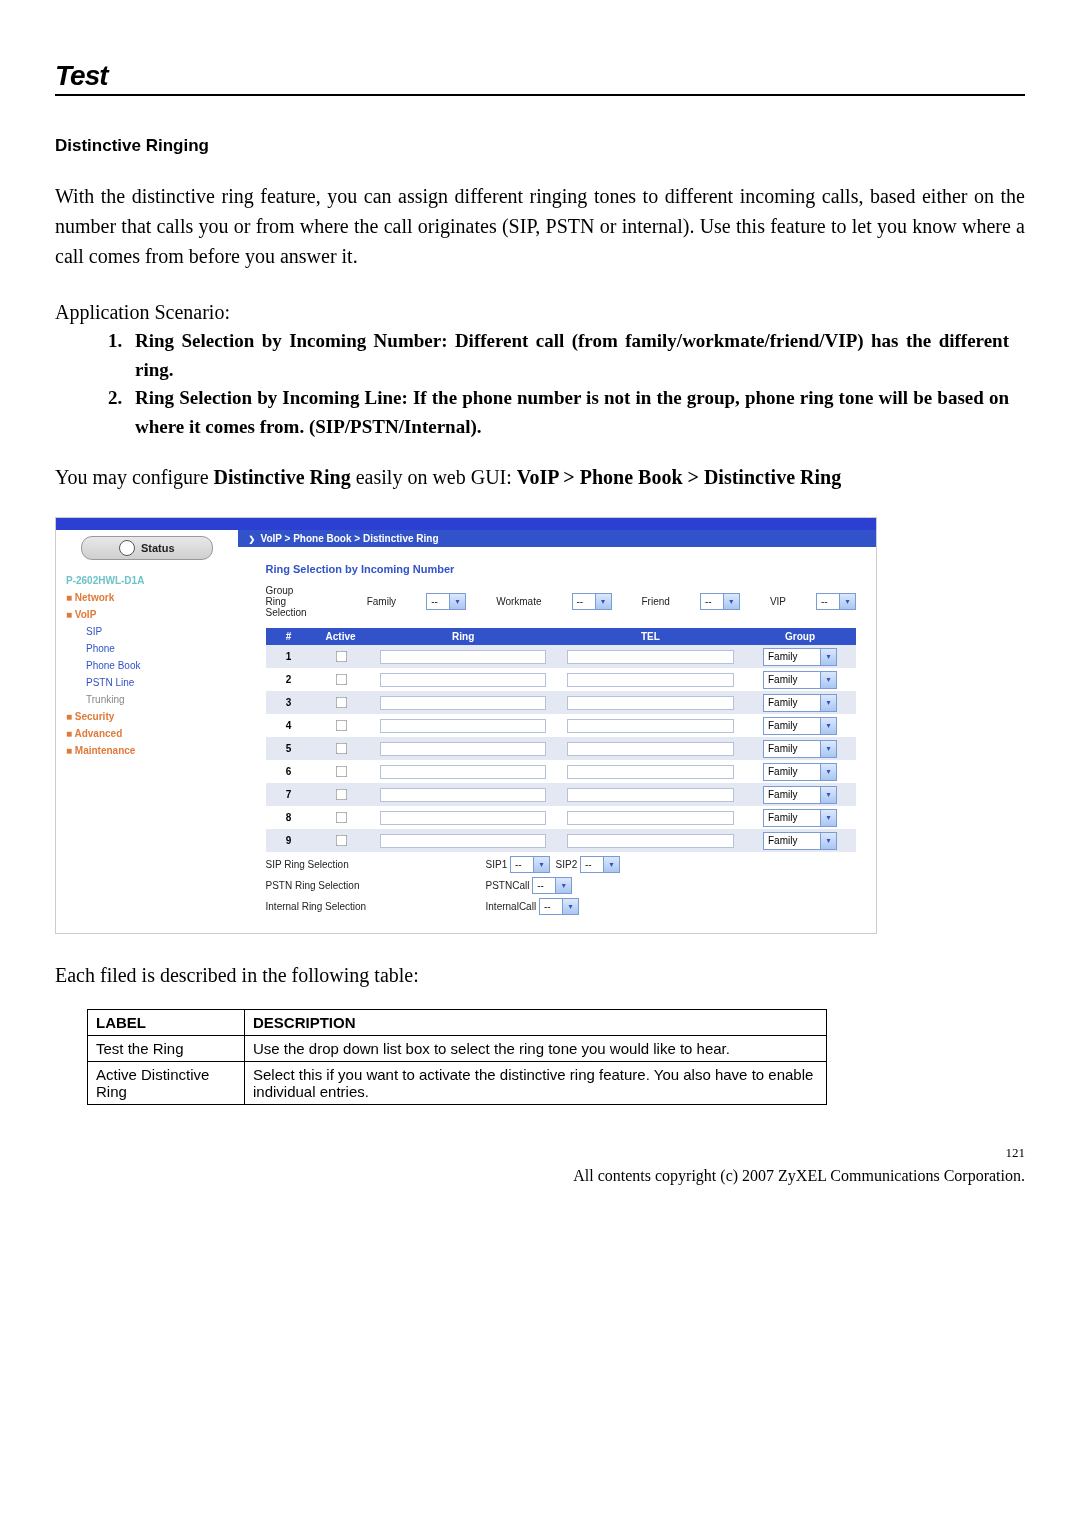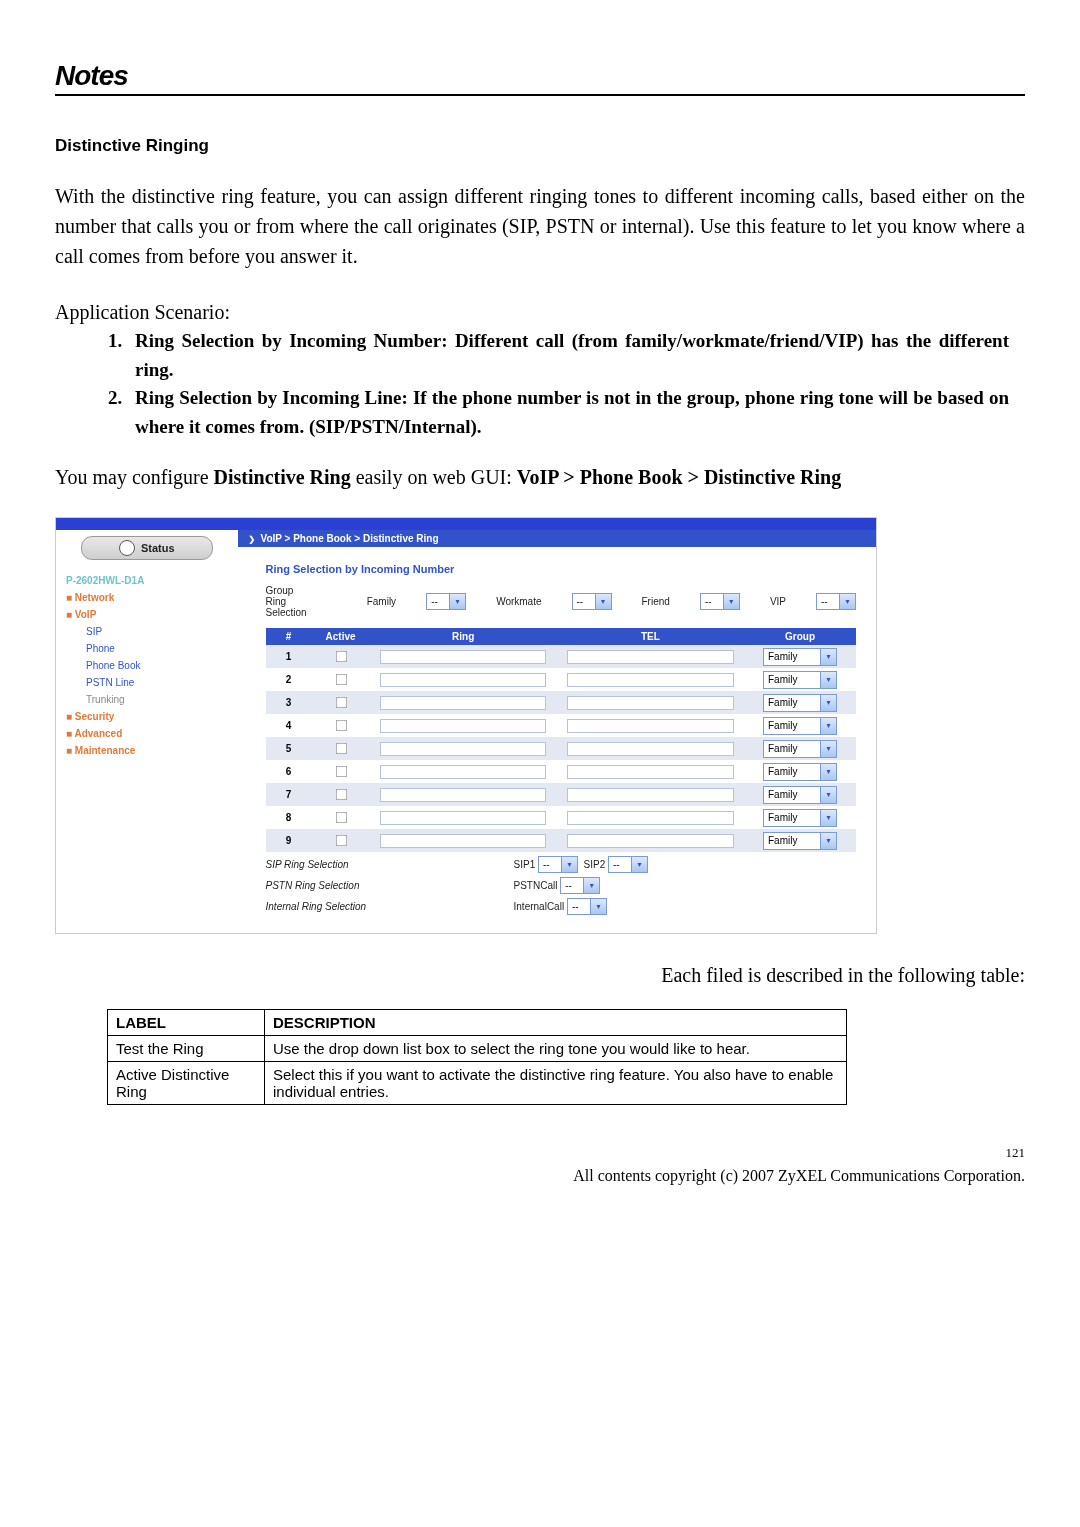--- a/index.html
+++ b/index.html
@@ -198,29 +198,28 @@
   .grp-select .gb{
     width:15px;height:16px;
     background:linear-gradient(#dce8fb,#a9c6f2);
     border-left:1px solid #7a9bd4;
     display:flex;align-items:center;justify-content:center;
     color:#3252c9;font-size:8px;
   }
   .line-row{
     display:flex;align-items:center;font-size:10px;color:#222;margin:4px 0;
   }
-  .line-row .lbl{width:248px;font-style:italic;}
+  .line-row .lbl{width:220px;}
   .post-shot {
     font-size:20px;
     margin: 10px 0 22px 0;
-    text-align: right;
   }
   .desc-table {
     width: 740px;
-    margin-left: 52px;
+    margin-left: 32px;
     border-collapse: collapse;
     font-family: Arial, sans-serif;
     font-size: 15px;
   }
   .desc-table th, .desc-table td {
     border: 1px solid #000;
     padding: 4px 8px;
     text-align: left;
     vertical-align: top;
   }
@@ -235,21 +234,21 @@
   .footer {
     text-align:right;
     font-size:16px;
     margin-top:6px;
   }
 </style>
 </head>
 <body>
 
 <div class="page-header">
-  <span class="logo">Notes</span>
+  <span class="logo">Test</span>
 </div>
 
 <div class="section-title">Distinctive Ringing</div>
 
 <p class="body-text">With the distinctive ring feature, you can assign different ringing tones to different incoming calls, based either on the number that calls you or from where the call originates (SIP, PSTN or internal). Use this feature to let you know where a call comes from before you answer it.</p>
 
 <div class="scenario-label">Application Scenario:</div>
 <ol class="scenario">
   <li>Ring Selection by Incoming Number: Different call (from family/workmate/friend/VIP) has the different ring.</li>
   <li>Ring Selection by Incoming Line: If the phone number is not in the group, phone ring tone will be based on where it comes from. (SIP/PSTN/Internal).</li>

